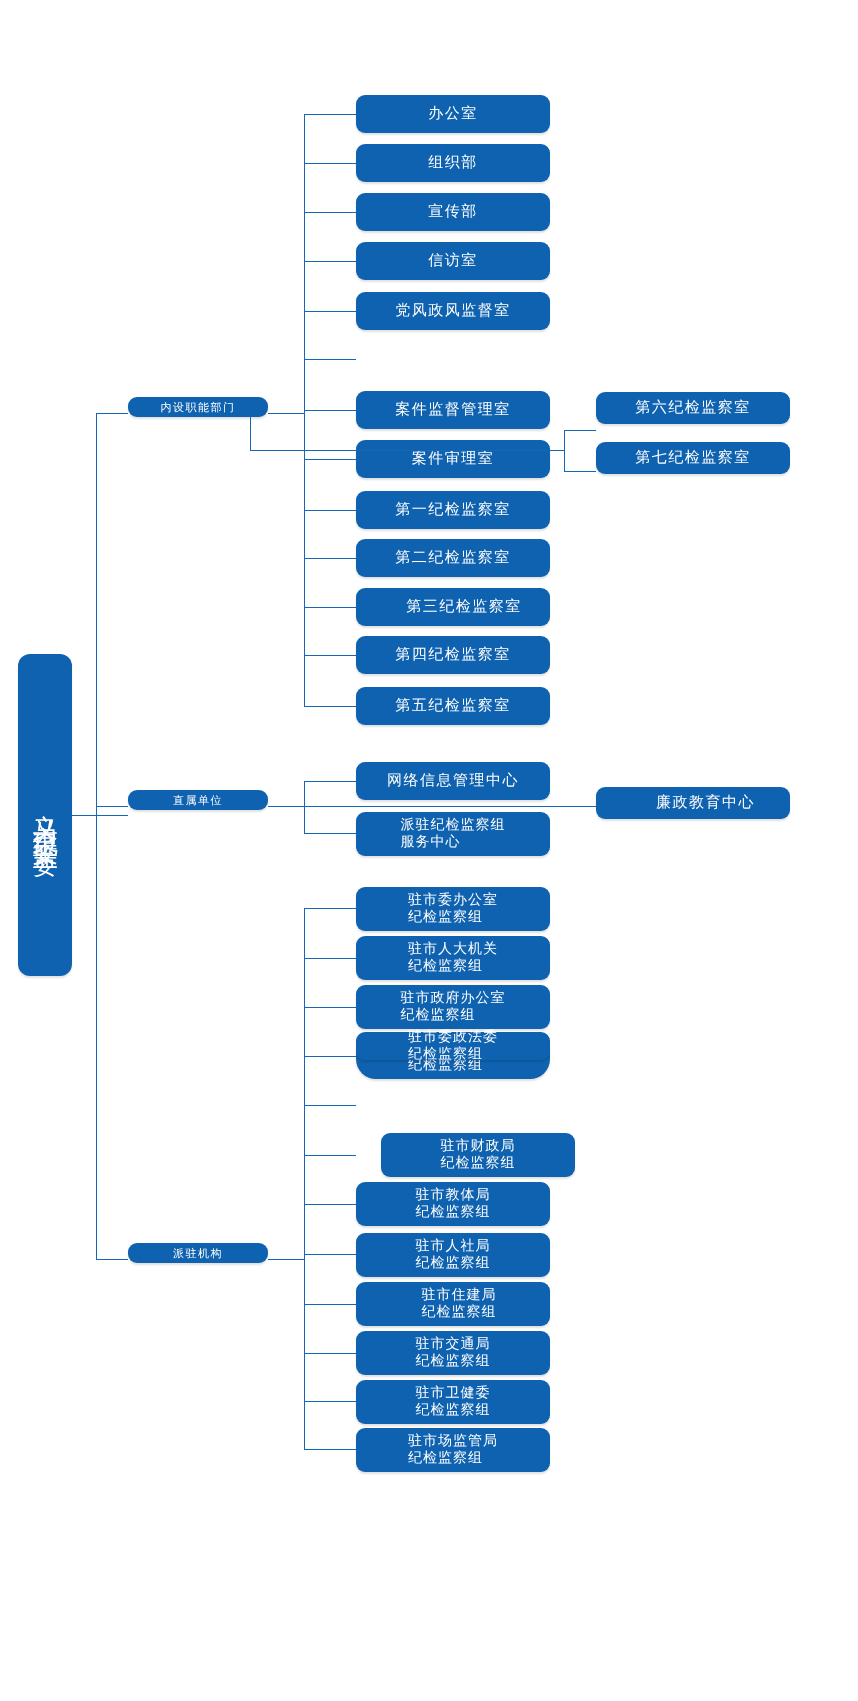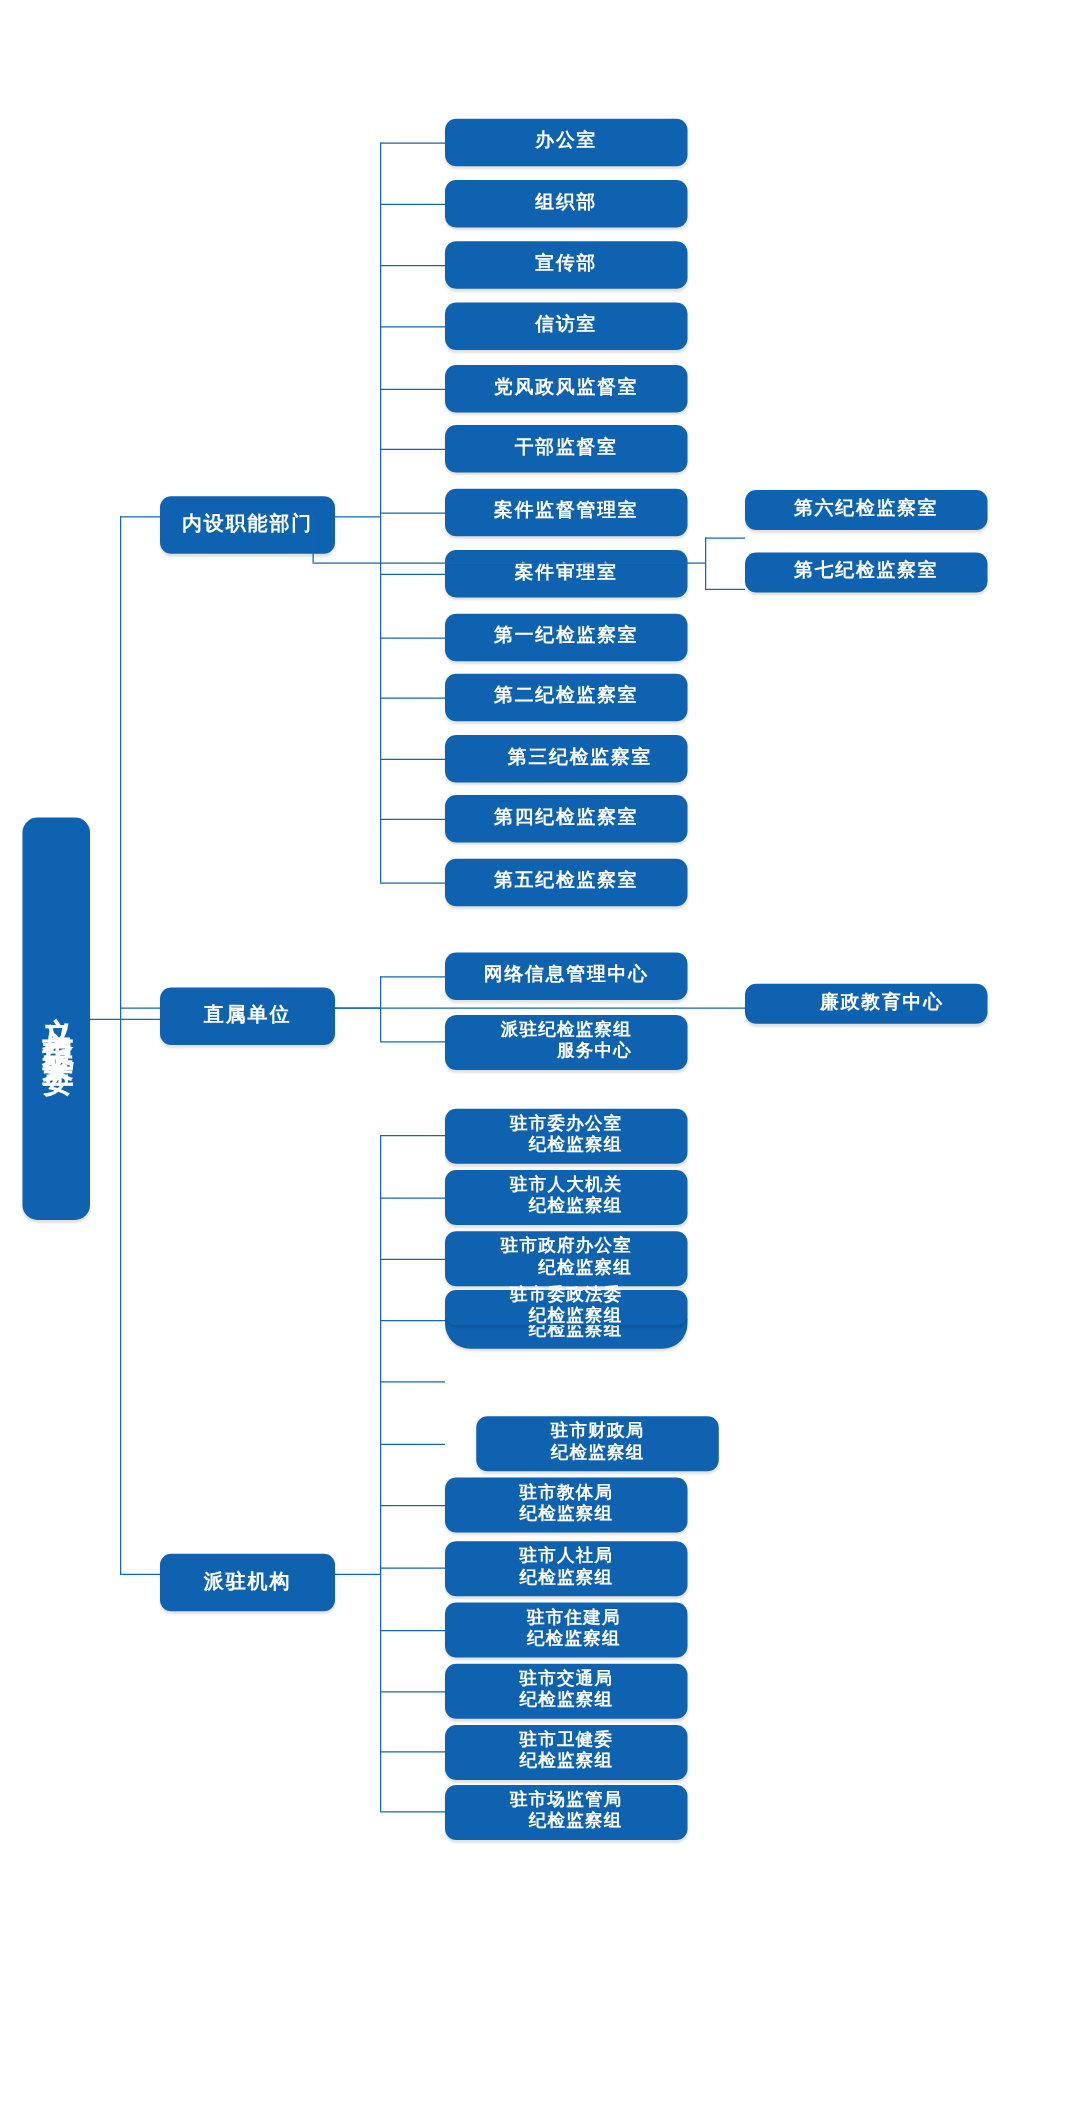--- a/index.html
+++ b/index.html
@@ -14,22 +14,22 @@
   .ln.h{height:1px;}
   .ln.v{width:1px;}
 
   
   .node{
     position:absolute;
     background:#0f62b0;
     border-radius:9px;
     color:#ffffff;
     display:flex;align-items:center;justify-content:center;
-    text-align:right;
-    font-weight:bold;
+    text-align:left;
+    font-weight:normal;
     letter-spacing:1.5px;
     box-shadow:0 2px 2px rgba(0,0,0,.12);
     line-height:1.18;
     box-sizing:border-box;
     padding:2px 4px;
   }
   .node.two{letter-spacing:1px;}
   .node span{display:block;white-space:pre-line;}
 
   
@@ -38,21 +38,21 @@
     border-radius:12px;
     writing-mode:vertical-rl;
     text-orientation:upright;
     font-size:25px;
     letter-spacing:6px;
     padding:10px 0;
   }
 
   
   .cat{
-    width:140px;height:46px;font-size:16px;left:128px;
+    width:140px;height:20px;font-size:11px;left:128px;
   }
 
   
   .lvl2{
     left:356px;width:194px;height:38px;font-size:15px;
   }
   .lvl2.tall{height:42px;font-size:14px;}
 
   
   .lvl3{
@@ -98,23 +98,20 @@
   <div class="node lvl2" style="top:242px;">
     <span>信访室</span>
     </div>
   <div class="ln h" style="left:304px;top:261px;width:52px;"></div>
 
   <div class="node lvl2" style="top:292px;">
     <span>党风政风监督室</span>
     </div>
   <div class="ln h" style="left:304px;top:311px;width:52px;"></div>
 
-  <div class="node lvl2" style="top:340px;">
-    <span>干部监督室</span>
-    </div>
   <div class="ln h" style="left:304px;top:359px;width:52px;"></div>
 
   <div class="node lvl2" style="top:391px;">
     <span>案件监督管理室</span>
     </div>
   <div class="ln h" style="left:304px;top:410px;width:52px;"></div>
 
   <div class="node lvl2" style="top:440px;">
     <span>案件审理室</span>
     </div>

